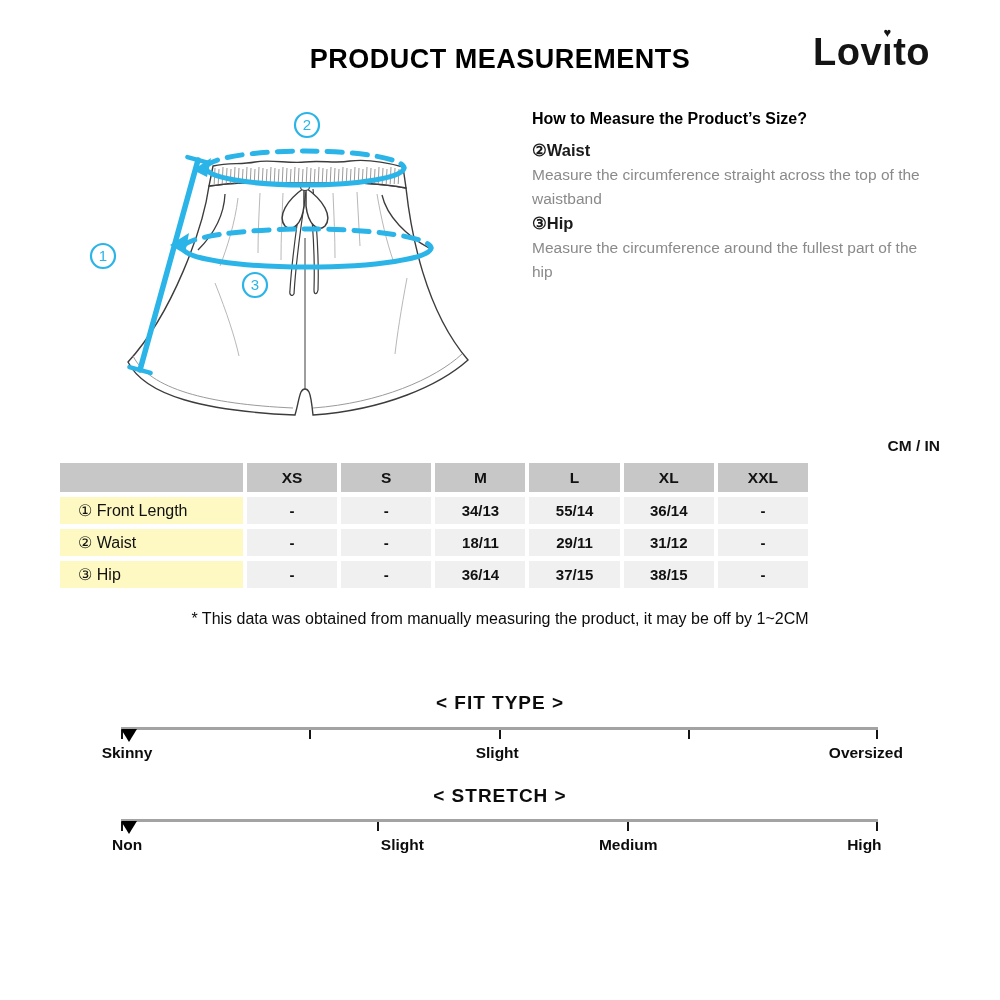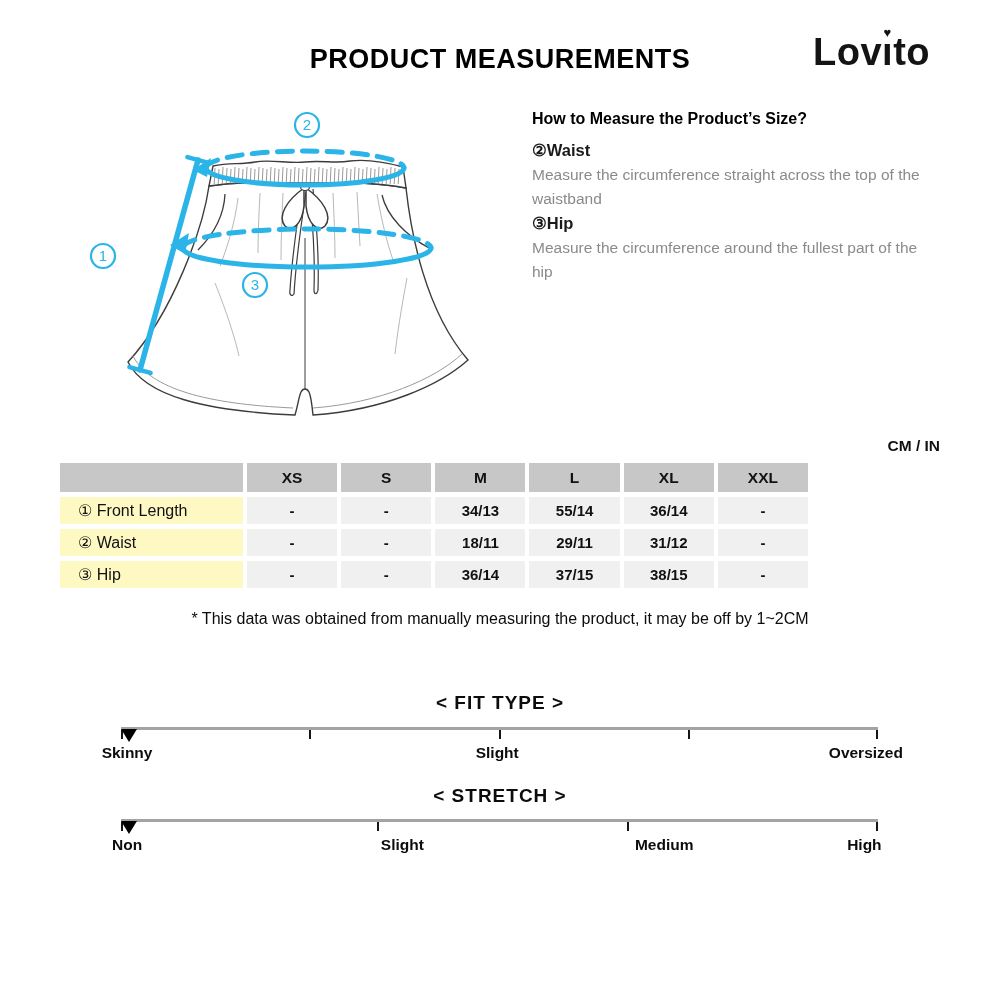--- a/index.html
+++ b/index.html
@@ -240,18 +240,18 @@
   <div class="abs scale-title" style="top:785px">&lt; STRETCH &gt;</div>
   <div class="abs scale" style="top:819px">
     <div class="scale-line">
         <div class="scale-endcap-l"></div>
         <div class="scale-endcap-r"></div>
         <div class="scale-tick" style="left: 34%;"></div>
         <div class="scale-tick" style="left: 67%;"></div>
         <div class="scale-marker" style="left: 0%;"></div>
         <div class="scale-label" style="left: 0.8%;">Non</div>
         <div class="scale-label" style="left: 34%; margin-left: 24px;">Slight</div>
-        <div class="scale-label" style="left: 67%; margin-left: 36px;">Medium</div>
+        <div class="scale-label" style="left: 67%;">Medium</div>
         <div class="scale-label" style="left: 98.2%;">High</div>
       </div>
   </div>
 
 </div>
 
 </body></html>

